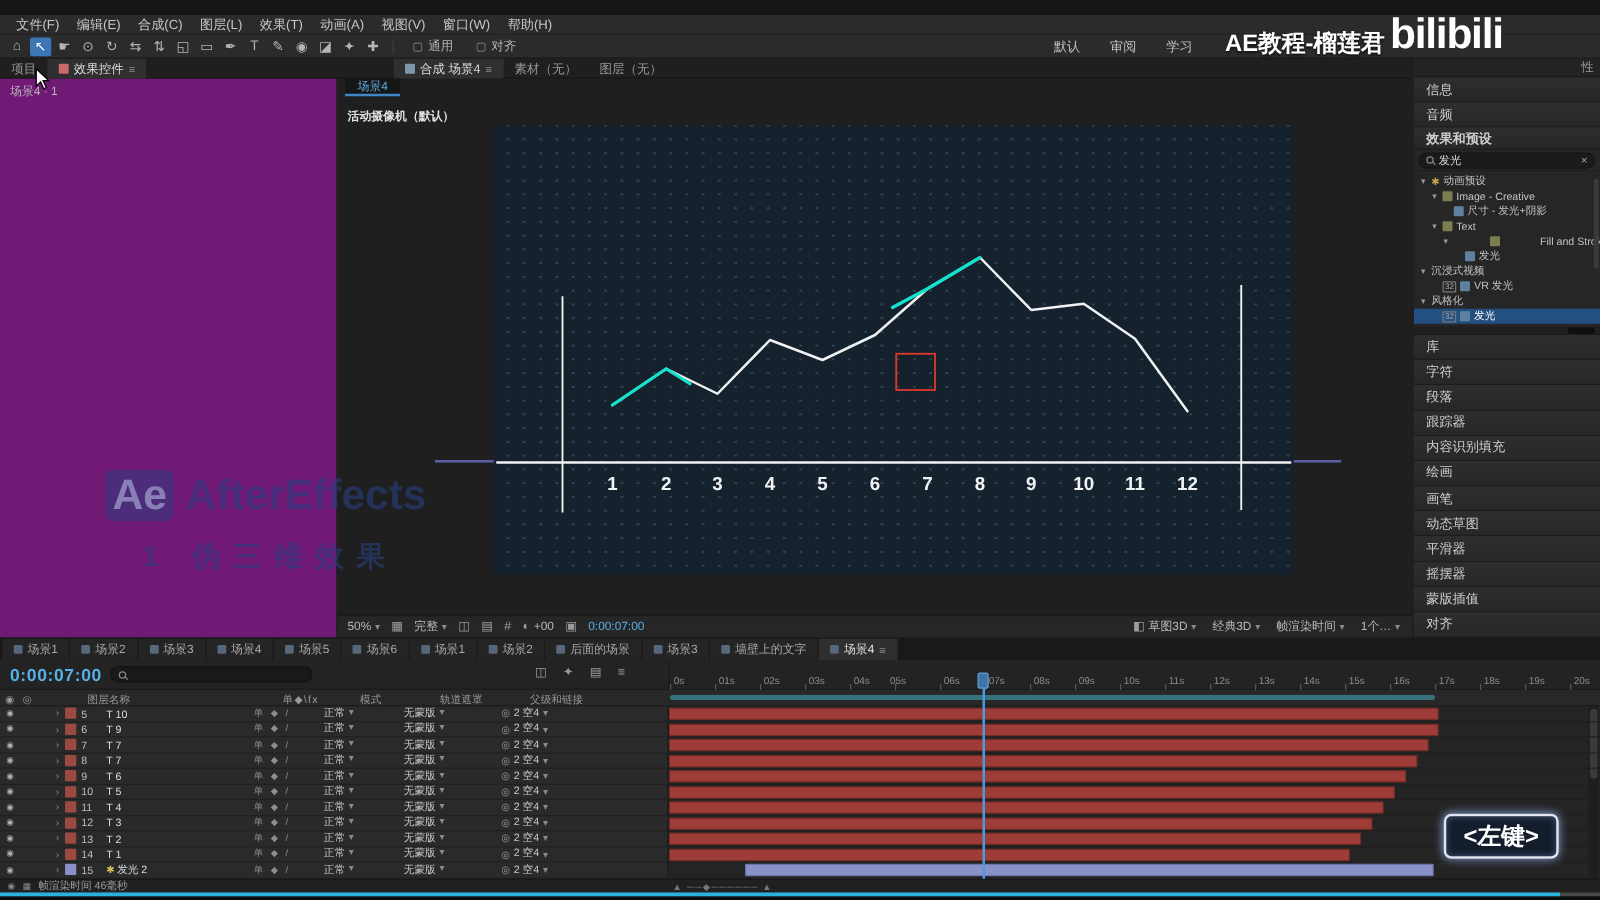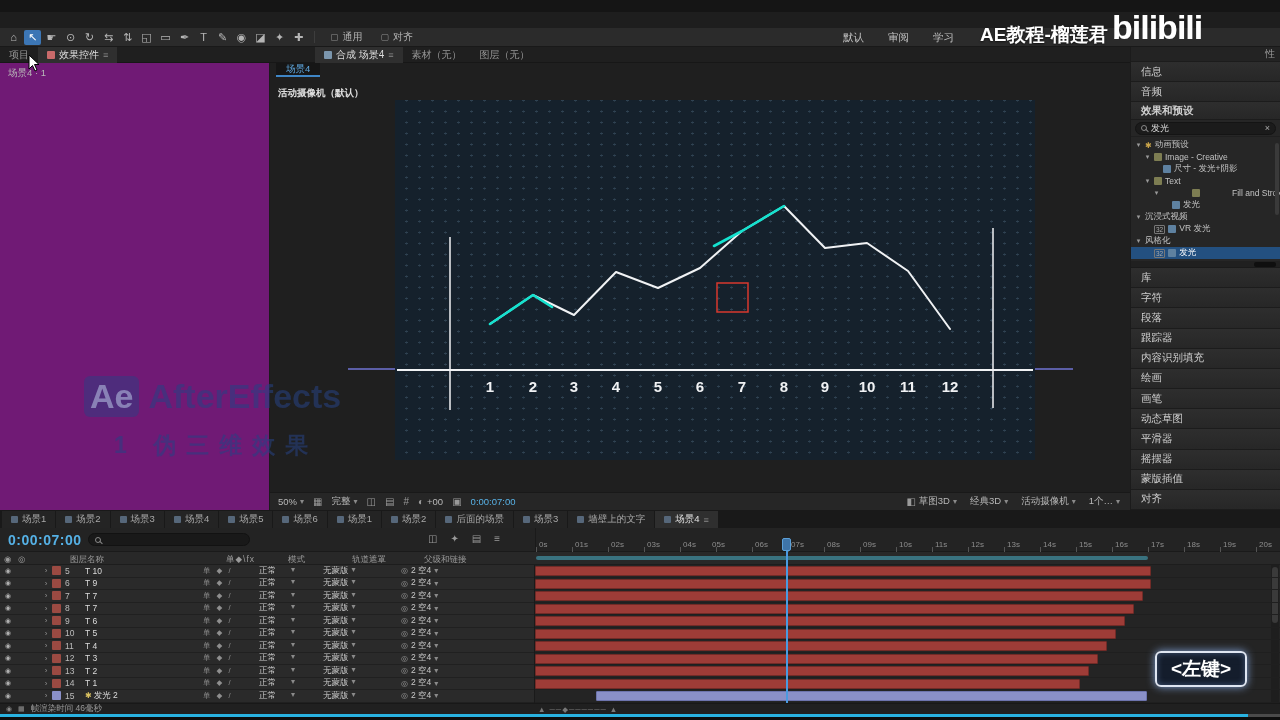--- a/index.html
+++ b/index.html
@@ -85,21 +85,21 @@
 .tl-left{width:535px;border-right:1px solid #1a1a1a;overflow:hidden;}
 .layer-row{height:12.5px;display:flex;align-items:center;border-bottom:1px solid #202020;background:#2a2a2a;font-size:8.5px;color:#c8c8c8;}
 .lr-eye{width:16px;text-align:center;color:#b0b0b0;font-size:7px;flex:none;}
 .lr-pad{width:12px;flex:none;}
 .lr-arrow{width:12px;color:#909090;font-size:8px;text-align:center;flex:none;}
 .lr-swatch{width:9px;height:9px;border-radius:1px;margin-right:4px;flex:none;}
 .lr-num{width:20px;color:#bdbdbd;flex:none;}
 .lr-name{width:118px;color:#dcdcdc;display:flex;gap:2px;align-items:center;flex:none;}
 .lr-star{color:#d8c060;font-size:8px;}
 .lr-switches{width:56px;color:#8f8f8f;font-size:7.5px;letter-spacing:2px;flex:none;}
-.lr-mode{width:64px;display:flex;gap:15px;flex:none;}
+.lr-mode{width:64px;display:flex;gap:3px;flex:none;}
 .lr-trkmat{width:78px;display:flex;gap:3px;flex:none;}
 .lr-parent{flex:1;display:flex;gap:3px;align-items:center;}
 .lr-pick{color:#9a9a9a;font-size:8px;}
 .tl-track{position:relative;flex:1;background:#242424;overflow:hidden;}
 .track-row{position:absolute;left:0;right:0;height:12.5px;border-bottom:1px solid #1f1f1f;}
 .bar{position:absolute;height:10px;border-radius:1px;}
 .bar.red{background:#9e3c37;border:1px solid #722b27;}
 .bar.lavender{background:#8a90c8;border:1px solid #6d74ad;}
 .tl-vscroll{position:absolute;right:1px;top:0;bottom:0;width:8px;background:#1e1e1e;}
 .tl-vthumb{position:absolute;top:2px;left:1px;width:6px;height:56px;background:#3a3a3a;border-radius:3px;}
@@ -118,20 +118,33 @@
 .watermark{position:absolute;left:980px;top:22px;font-size:19px;font-weight:bold;color:#fff;z-index:40;text-shadow:0 1px 2px rgba(0,0,0,.6);white-space:nowrap;}
 .bili{position:absolute;left:1112px;top:8px;font-size:34px;font-weight:bold;color:#fff;z-index:40;letter-spacing:-1px;}
 .mouse-tip{position:absolute;left:1155px;top:651px;width:92px;height:36px;border:2px solid #dfe6f2;border-radius:6px;background:rgba(18,28,46,.85);color:#fff;display:flex;align-items:center;justify-content:center;font-size:19px;font-weight:bold;z-index:45;box-shadow:0 0 8px rgba(150,190,255,.8),inset 0 0 6px rgba(150,190,255,.35);}
 </style>
 </head>
 <body>
 
 <div class="screen">
   <div class="top-strip"></div>
 
+  <div class="menubar">
+    <div class="menu-items">
+        <div class="menu-item">文件(F)</div>
+        <div class="menu-item">编辑(E)</div>
+        <div class="menu-item">合成(C)</div>
+        <div class="menu-item">图层(L)</div>
+        <div class="menu-item">效果(T)</div>
+        <div class="menu-item">动画(A)</div>
+        <div class="menu-item">视图(V)</div>
+        <div class="menu-item">窗口(W)</div>
+        <div class="menu-item">帮助(H)</div>
+      </div>
+  </div>
 
   <div class="toolbar">
     <div class="tools">
         <div class="tool">⌂</div>
         <div class="tool active">↖</div>
         <div class="tool">☛</div>
         <div class="tool">⊙</div>
         <div class="tool">↻</div>
         <div class="tool">⇆</div>
         <div class="tool">⇅</div>
@@ -245,21 +258,21 @@
           <div class="vf-item">
             <span class="vf-icon">◧</span>
             <span>草图3D</span>
             <span class="caret">▾</span>
           </div>
           <div class="vf-item">
             <span>经典3D</span>
             <span class="caret">▾</span>
           </div>
           <div class="vf-item">
-            <span>活动摄像机</span>
+            <span>帧渲染时间</span>
             <span class="caret">▾</span>
           </div>
           <div class="vf-item">
             <span>1个…</span>
             <span class="caret">▾</span>
           </div>
         </div>
     </div>
   </div>
 

